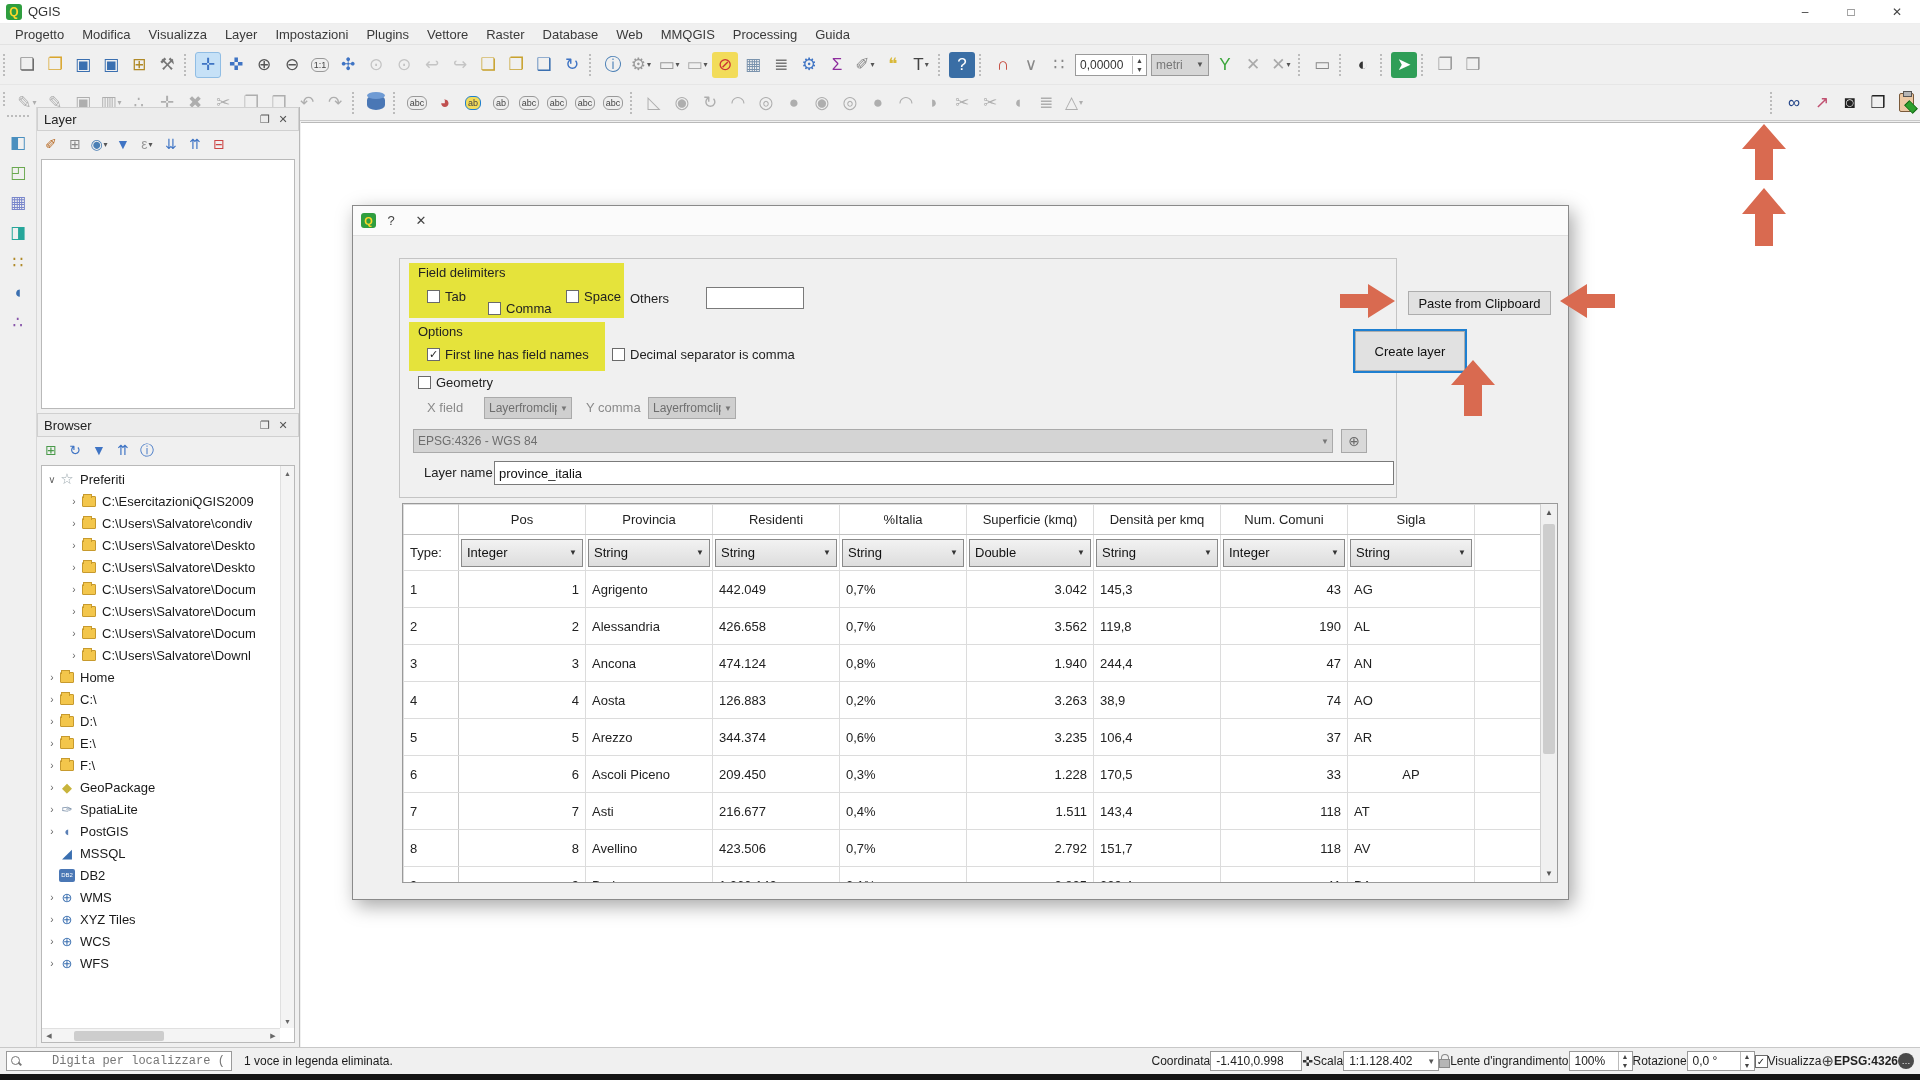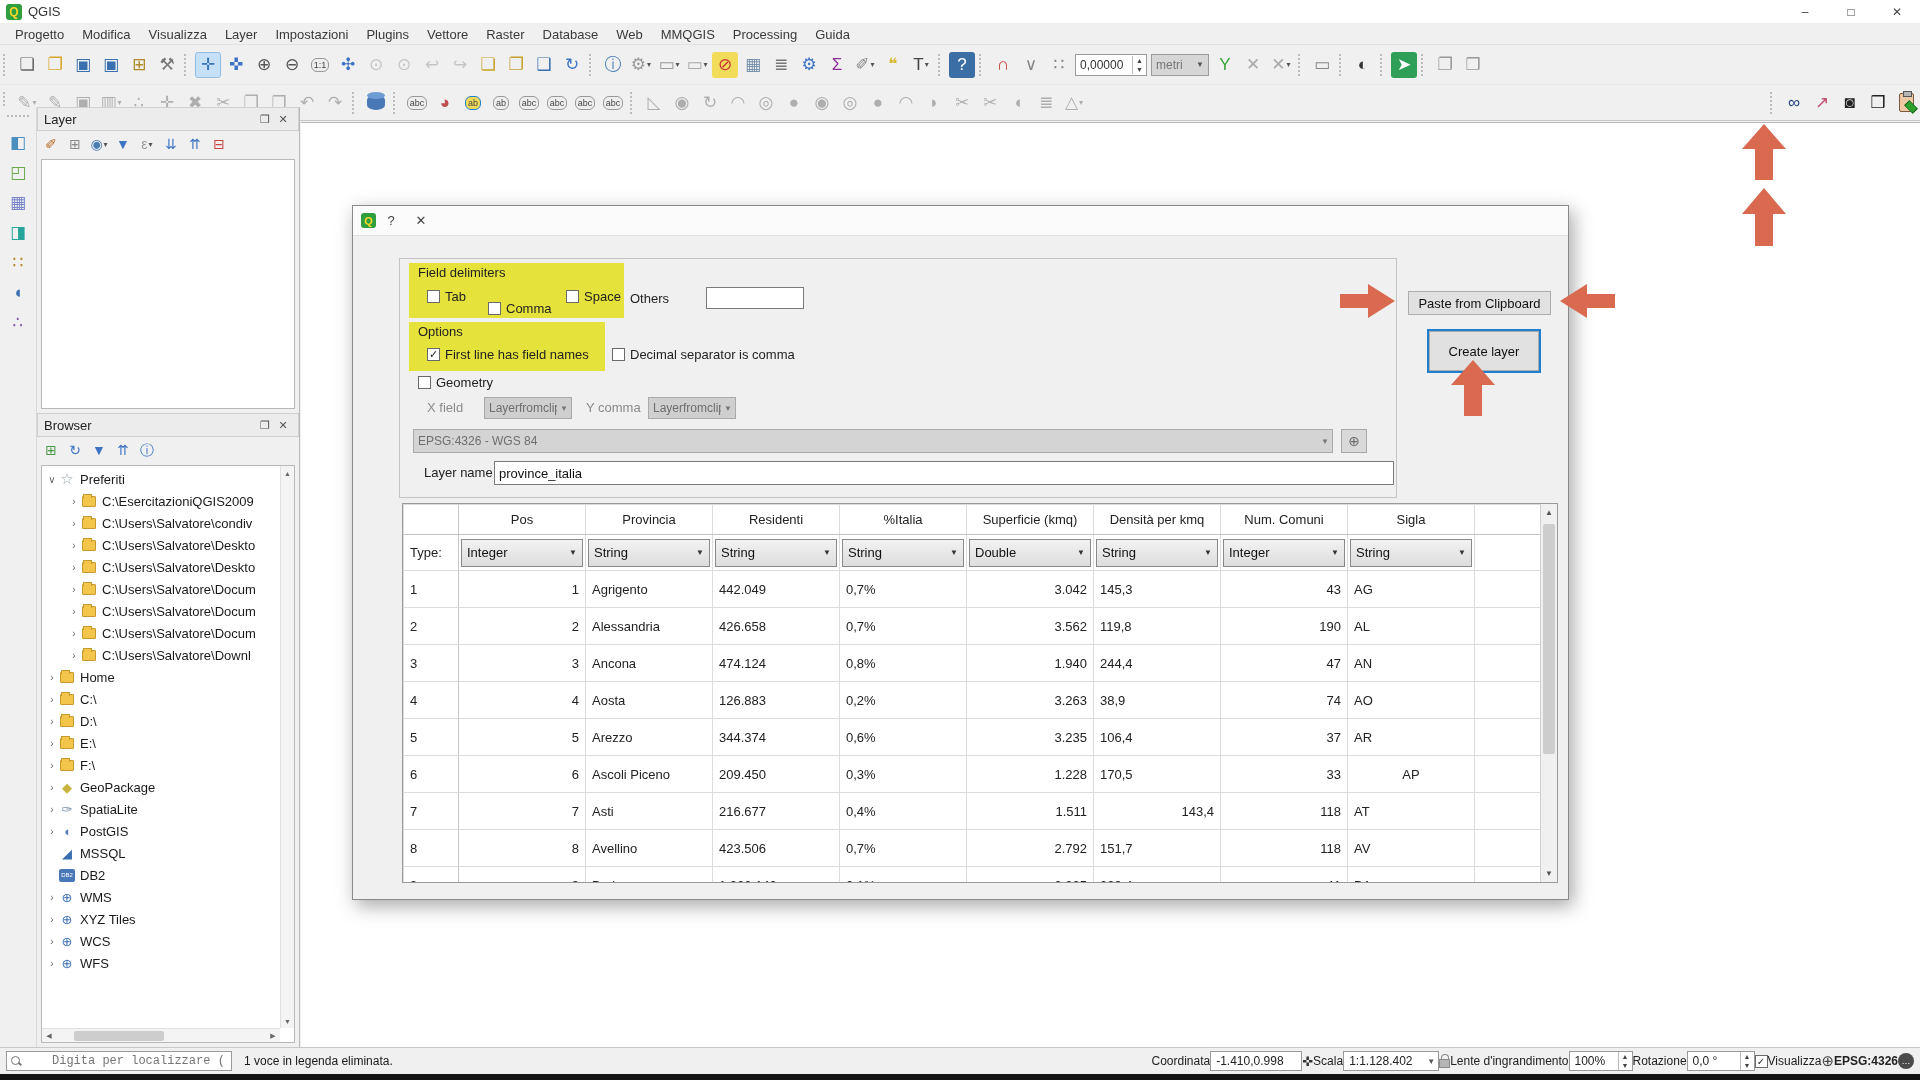--- a/index.html
+++ b/index.html
@@ -803,21 +803,21 @@
       </div>
       <div class="globe-btn" style="left:941px;top:170px;">
         <span>⊕</span>
       </div>
 
       <div class="legend" style="left:24px;top:206px;">Layer name</div>
       <input class="tinput" style="position: absolute; left: 94px; top: 202px; width: 900px; height: 24px; z-index: 2;" value="province_italia">
     </div>
 
     <div class="dlg-btn" style="left:1055px;top:85px;width:143px;height:24px;">Paste from Clipboard</div>
-    <div class="dlg-btn focused" style="left:1076px;top:125px;width:110px;height:40px;">Create layer</div>
+    <div class="dlg-btn focused" style="left:1002px;top:125px;width:110px;height:40px;">Create layer</div>
 
     <div id="grid-wrap">
       <table id="grid">
           <colgroup>
             <col style="width: 55px;">
             <col style="width: 127px;">
             <col style="width: 127px;">
             <col style="width: 127px;">
             <col style="width: 127px;">
             <col style="width: 127px;">
@@ -965,21 +965,21 @@
               <td style="text-align: center;">AP</td>
               <td></td>
             </tr>
             <tr class="datarow">
               <th class="rowhead">7</th>
               <td style="text-align: right;">7</td>
               <td style="text-align: left;">Asti</td>
               <td style="text-align: left;">216.677</td>
               <td style="text-align: left;">0,4%</td>
               <td style="text-align: right;">1.511</td>
-              <td style="text-align: right;">143,4</td>
+              <td style="text-align: left;">143,4</td>
               <td style="text-align: right;">118</td>
               <td style="text-align: left;">AT</td>
               <td></td>
             </tr>
             <tr class="datarow">
               <th class="rowhead">8</th>
               <td style="text-align: right;">8</td>
               <td style="text-align: left;">Avellino</td>
               <td style="text-align: left;">423.506</td>
               <td style="text-align: left;">0,7%</td>

